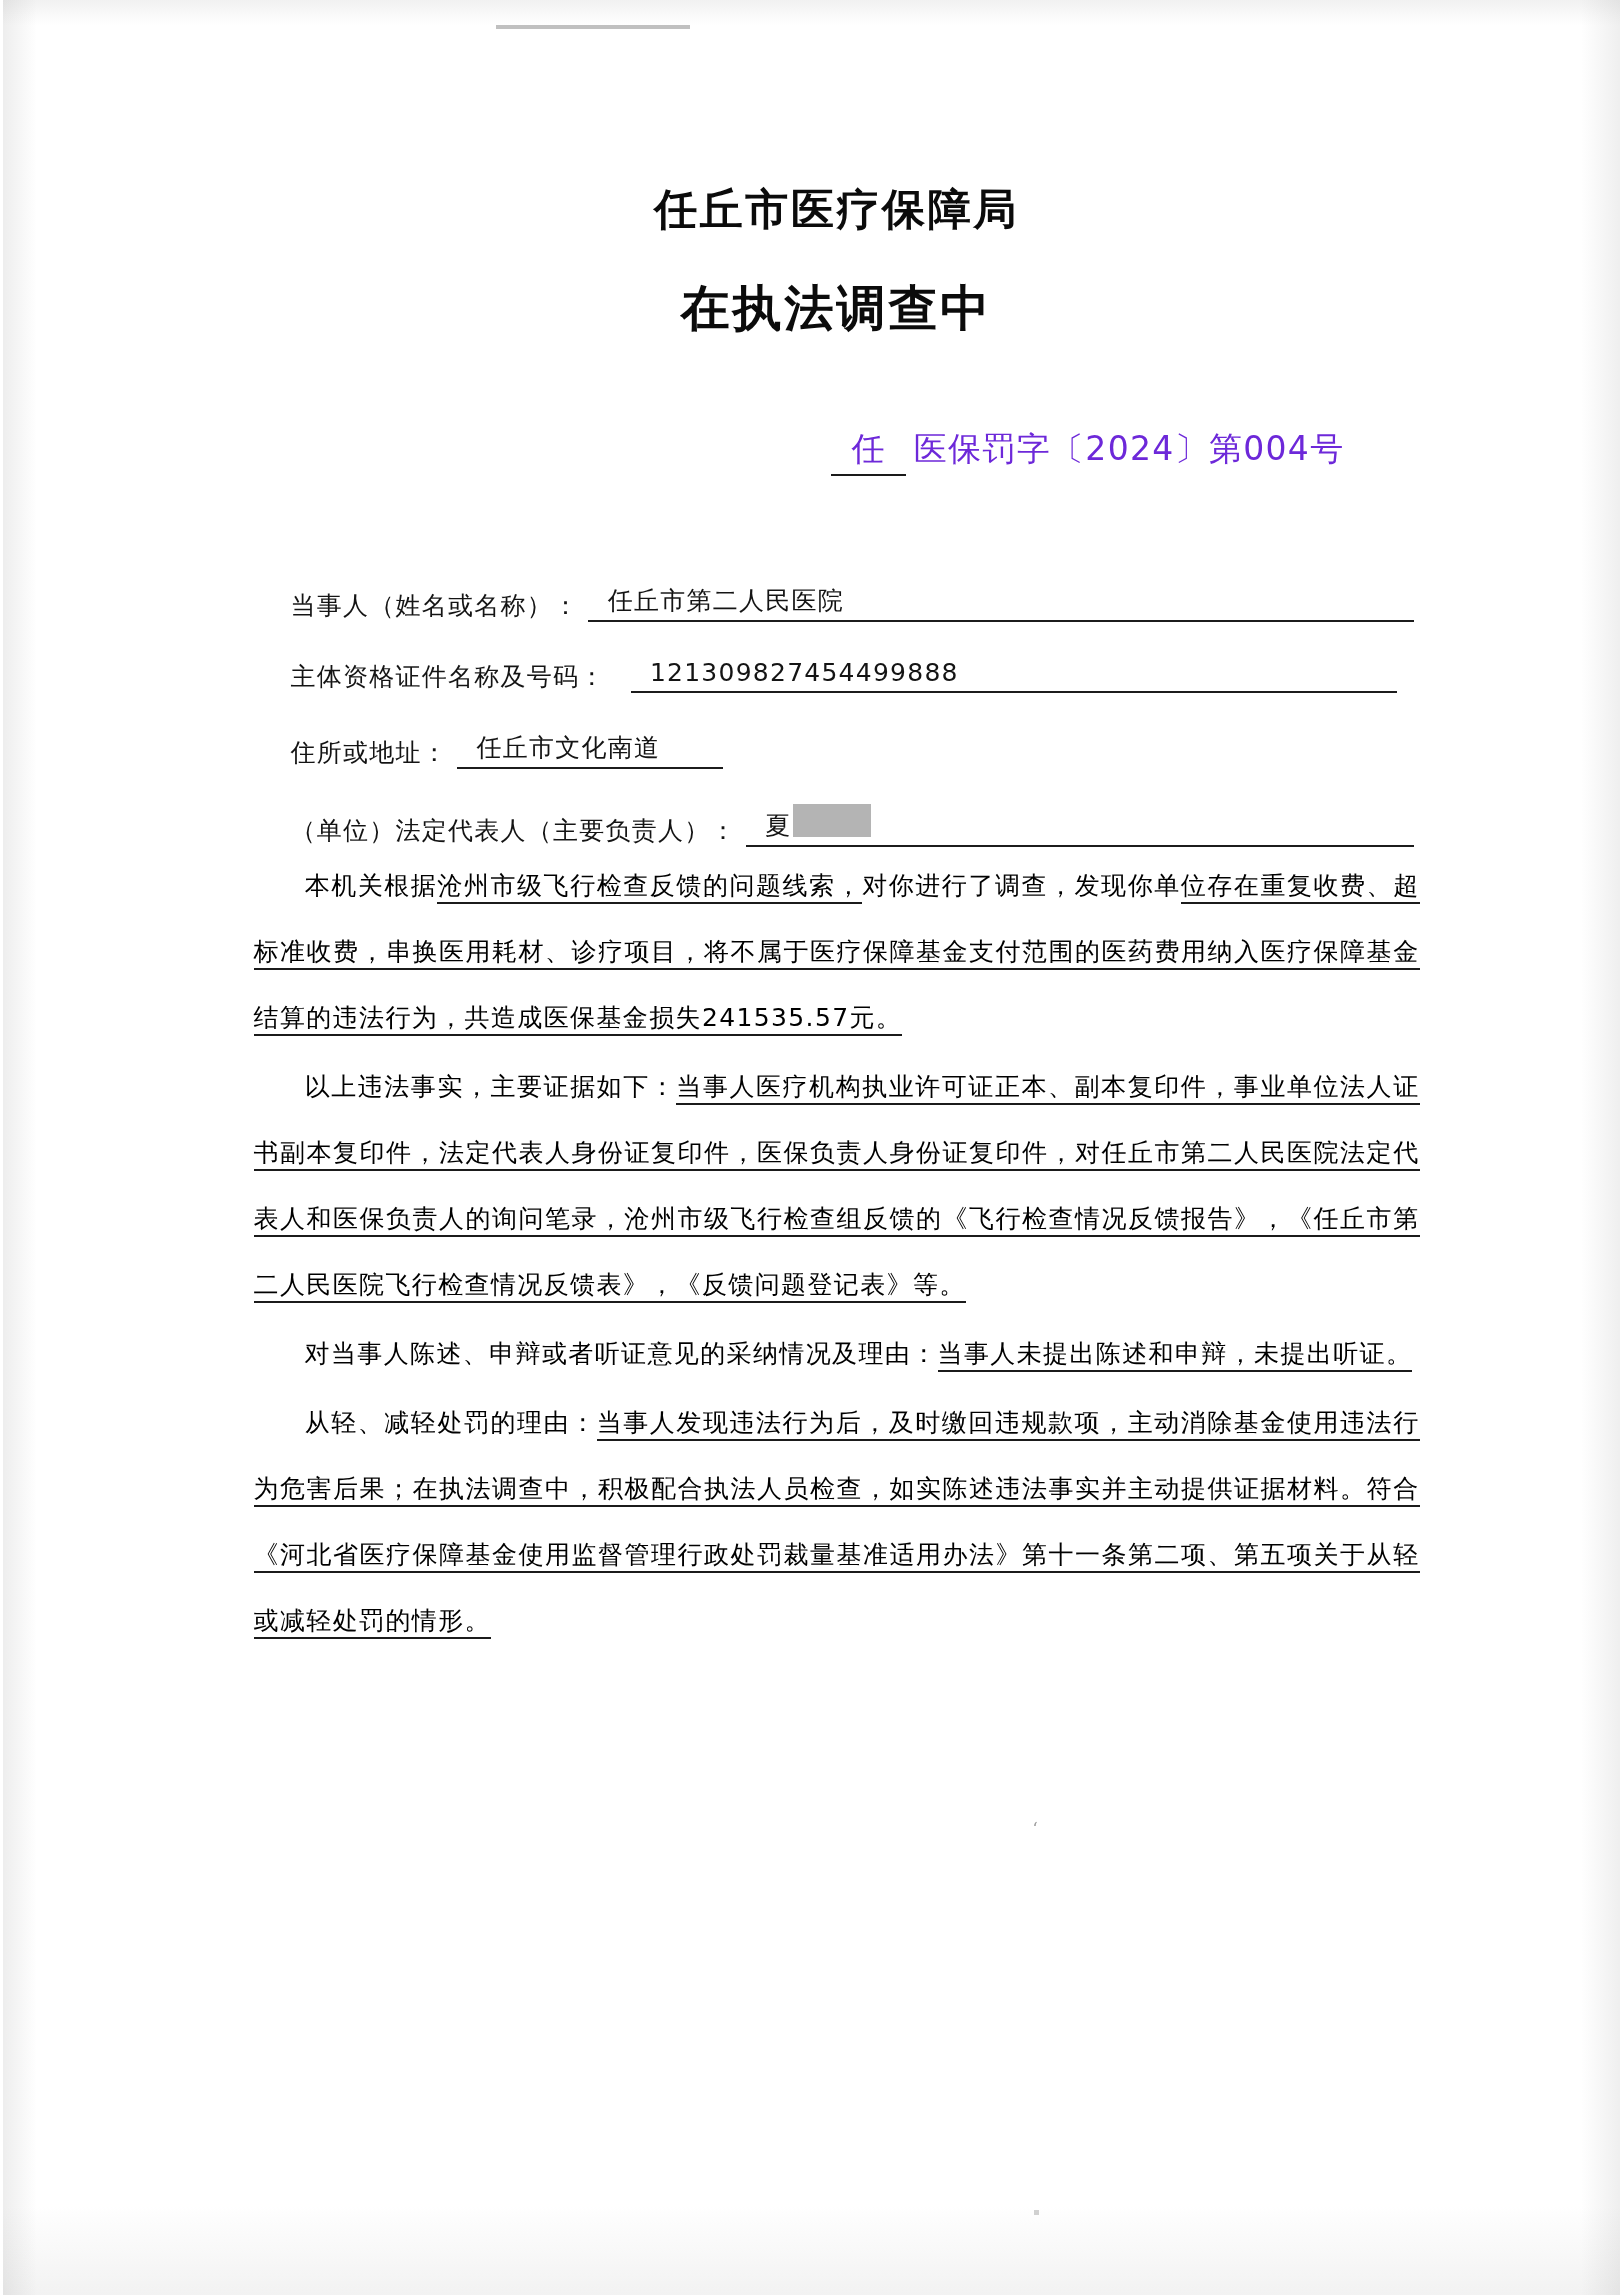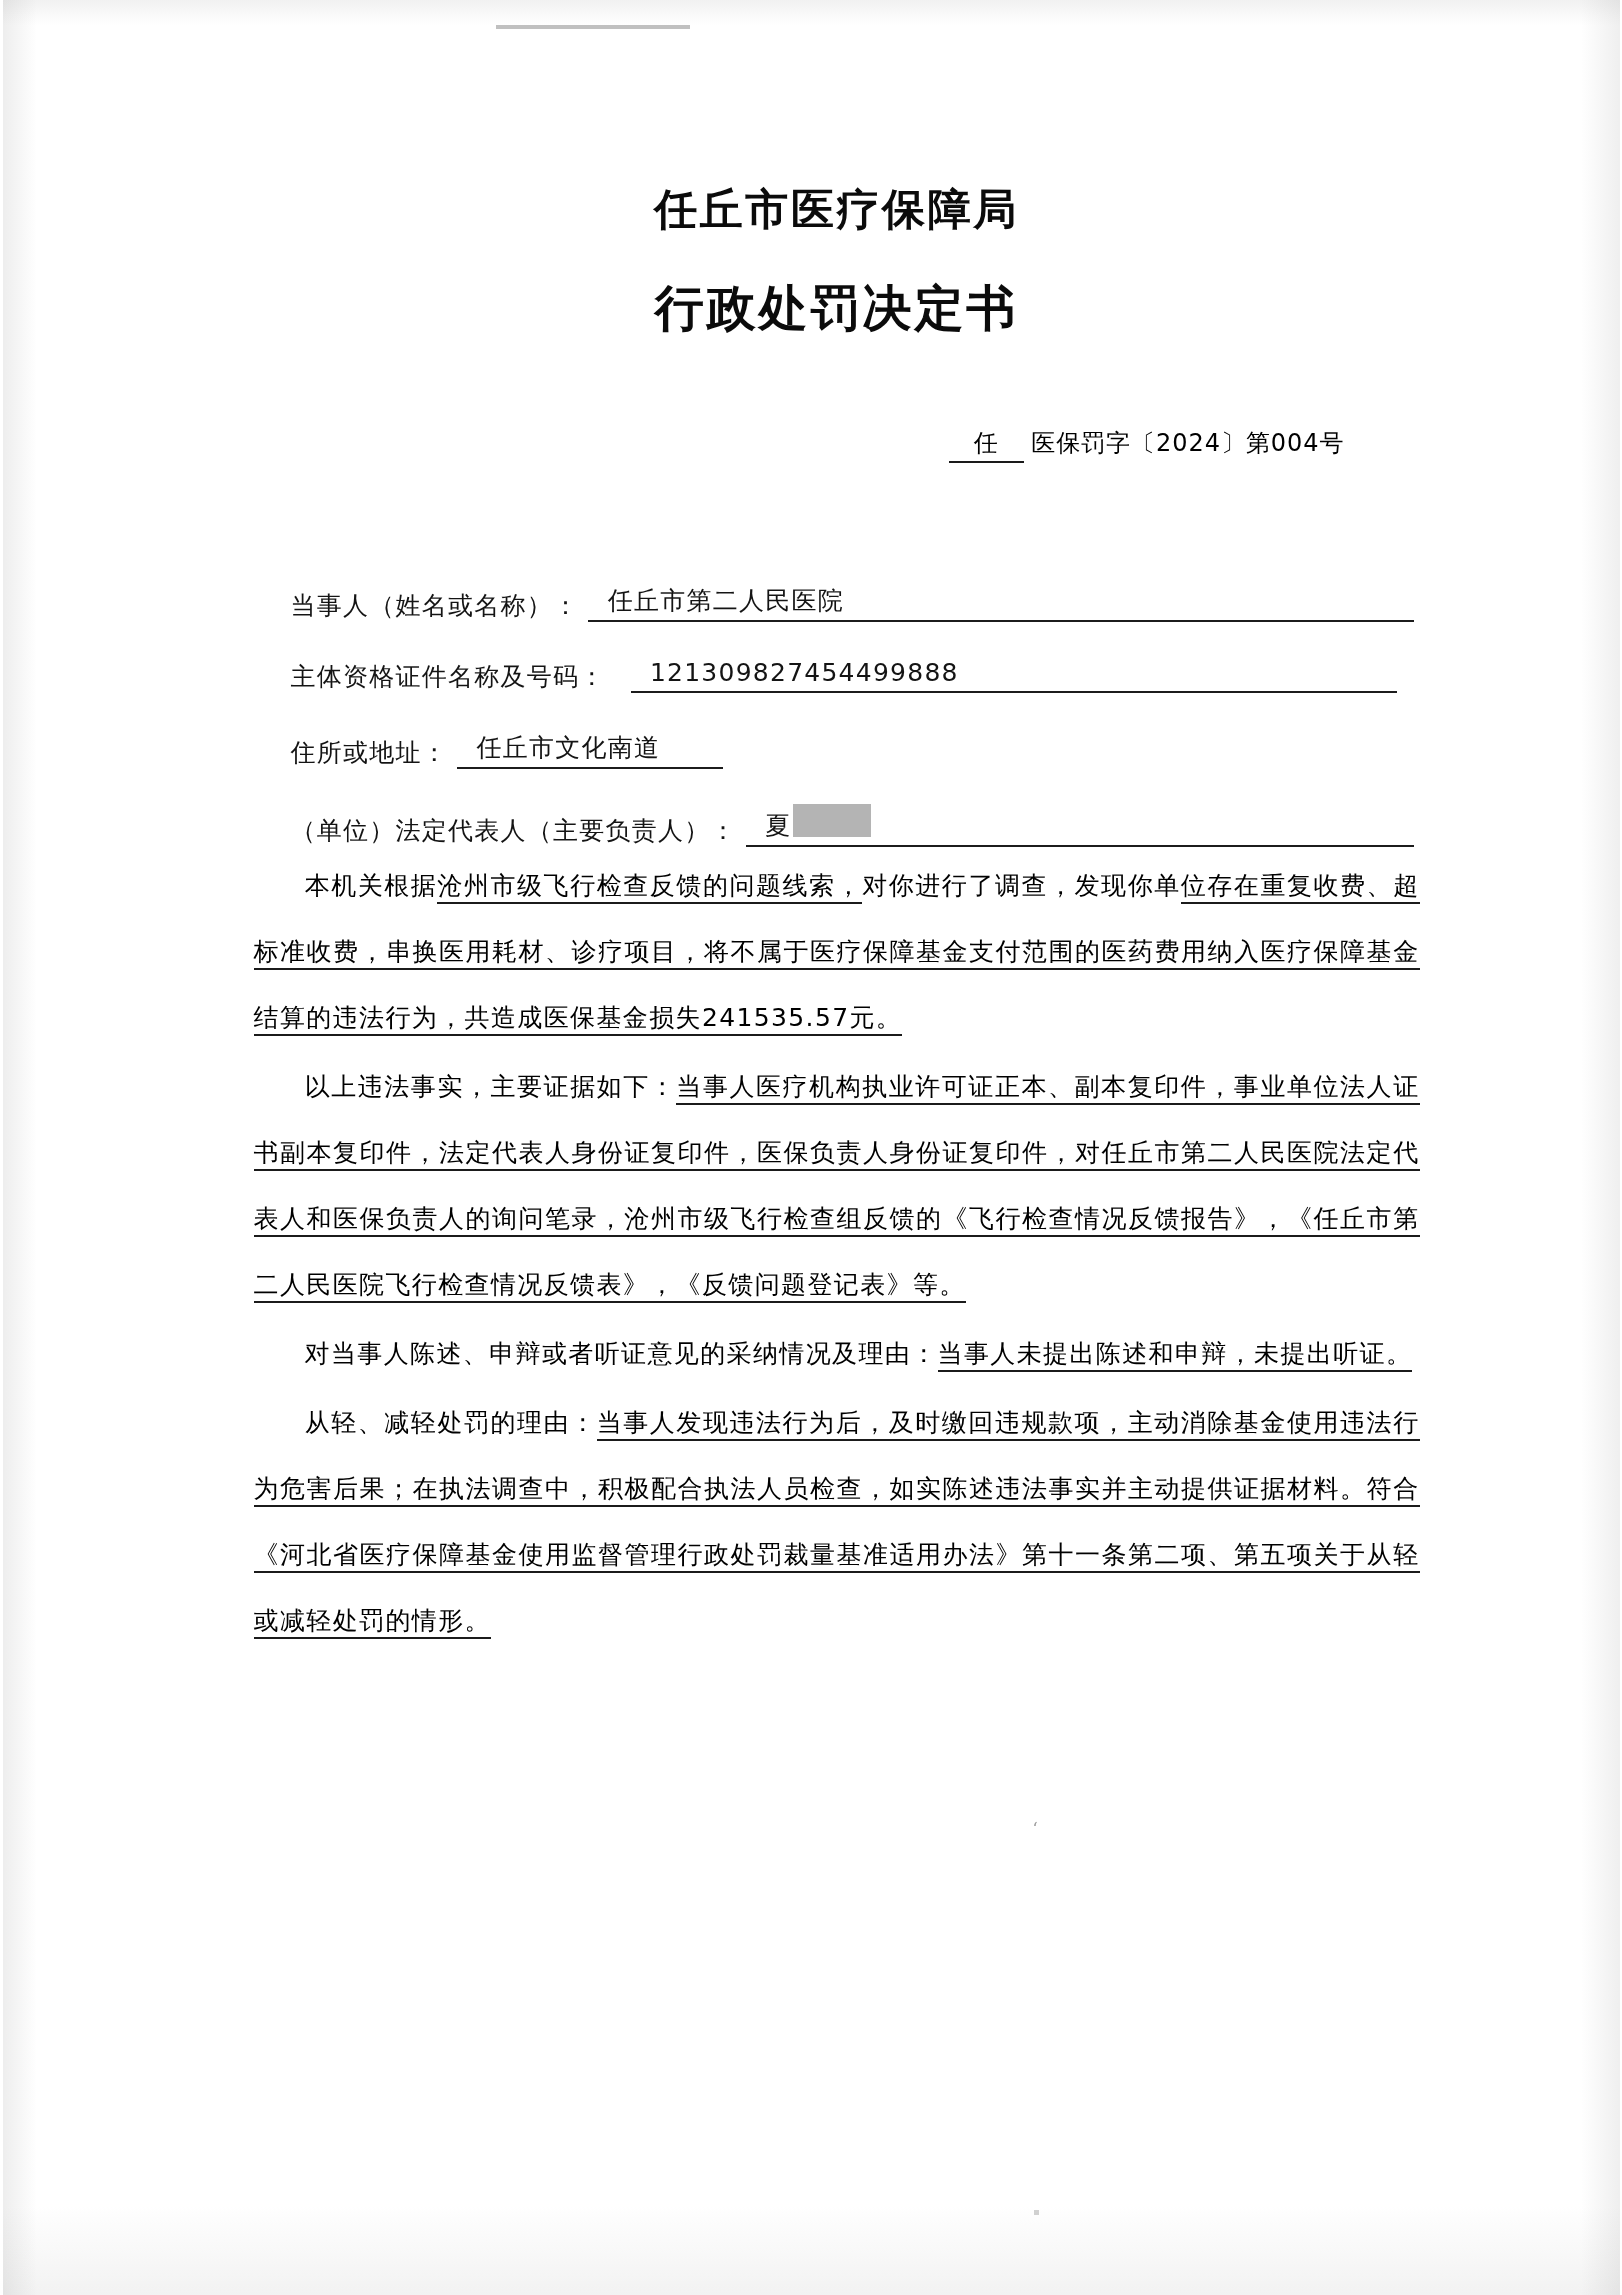--- a/index.html
+++ b/index.html
@@ -82,25 +82,25 @@
     font-size: 49px;
     line-height: 1;
     font-family: "DejaVu Serif", "Liberation Serif", serif;
   }
 
   
   .doc-number-row {
     position: absolute;
     top: 427px;
     right: 75px;
-    font-size: 24px;
+    font-size: 33px;
     letter-spacing: 0.04em;
     white-space: nowrap;
     font-family: "DejaVu Sans", "Liberation Sans", sans-serif;
-    color: #000000;
+    color: #6d28d9;
   }
   .doc-number-row .prefix {
     display: inline-block;
     min-width: 66px;
     text-align: center;
     border-bottom: 2.2px solid #1a1a1a;
     padding: 0 4.5px 1.5px 4.5px;
     margin-right: 7.5px;
   }
 
@@ -198,21 +198,21 @@
   <div class="scan-edge-left"></div>
   <div class="scan-edge-right"></div>
 
   <div class="scan-speck" style="left:493px;top:25.4px;width:194px;height:3.7px;"></div>
   <div class="scan-speck" style="left:1031px;top:2210px;width:5.2px;height:5.2px;opacity:.4;"></div>
 
   <div class="sheet">
 
     <div class="org-title">任丘市医疗保障局</div>
 
-    <div class="doc-title">行政处罚决定书</div>
+    <div class="doc-title">在执法调查中</div>
 
     <div class="doc-number-row">
       <span class="prefix">任</span><span>医保罚字〔2024〕第004号</span>
     </div>
 
     <div class="field f-party">
       <span class="label">当事人（姓名或名称）：</span>
       <span class="value">任丘市第二人民医院</span>
     </div>
 

